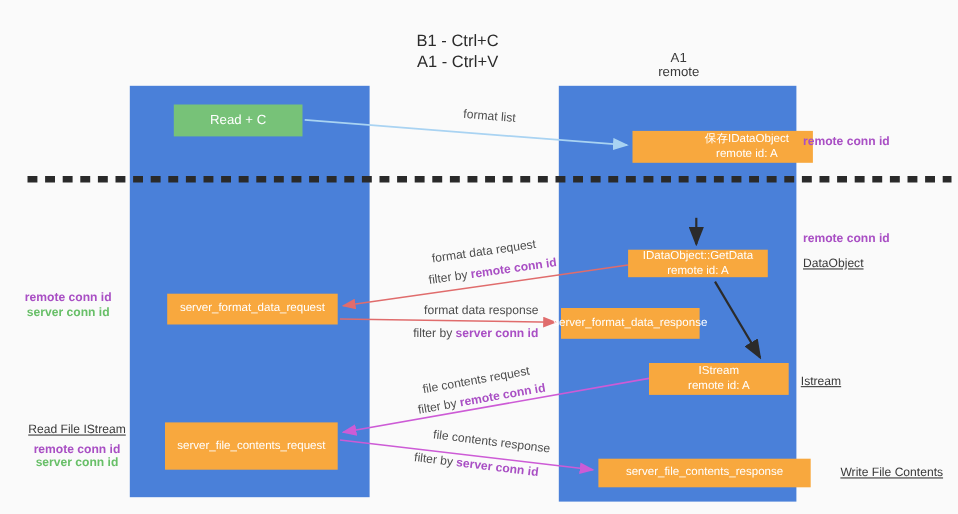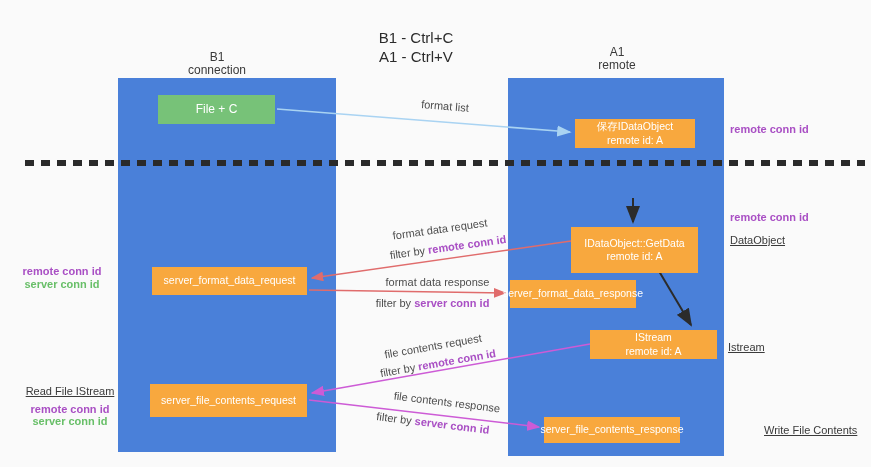--- a/index.html
+++ b/index.html
@@ -21,24 +21,20 @@
 </head>
 <body>
 
 <div id="canvas">
 
   <div class="title" style="left:316px;top:6px;width:200px;margin-top:22px;">
     <div>B1 - Ctrl+C</div>
     <div>A1 - Ctrl+V</div>
   </div>
 
-  <div class="hdr" style="left:157px;top:51px;width:120px;">
-    <div>B1</div>
-    <div>connection</div>
-  </div>
   <div class="hdr" style="left:557px;top:46px;width:120px;">
     <div>A1</div>
     <div>remote</div>
   </div>
 
   <div class="lane" style="left:118px;top:78px;width:218px;height:374px;"></div>
   <div class="lane" style="left:508px;top:78px;width:216px;height:378px;"></div>
 
   <svg width="871" height="467">
     <defs>
@@ -59,44 +55,44 @@
     <line x1="277" y1="109" x2="570" y2="132" stroke="#a9d3f2" stroke-width="1.6" marker-end="url(#m-blue)"></line>
     <line x1="633" y1="198" x2="633" y2="222" stroke="#2b2b2b" stroke-width="2" marker-end="url(#m-black)"></line>
     <line x1="650" y1="256" x2="691" y2="325" stroke="#2b2b2b" stroke-width="2" marker-end="url(#m-black)"></line>
     <line x1="571" y1="241" x2="312" y2="278" stroke="#e06c6c" stroke-width="1.4" marker-end="url(#m-red)"></line>
     <line x1="309" y1="290" x2="505" y2="293" stroke="#e06c6c" stroke-width="1.4" marker-end="url(#m-red)"></line>
     <line x1="590" y1="344" x2="312" y2="393" stroke="#cd5bd6" stroke-width="1.5" marker-end="url(#m-mag)"></line>
     <line x1="309" y1="400" x2="539" y2="427" stroke="#cd5bd6" stroke-width="1.5" marker-end="url(#m-mag)"></line>
   </svg>
 
   <div class="node green" style="left:158px;top:95px;width:117px;height:29px;">
-    <span>File + C</span>
+    <span>Read + C</span>
   </div>
-  <div class="node orange" style="left:575px;top:119px;width:120px;height:29px;">
+  <div class="node orange" style="left:575px;top:119px;width:120px;height:29px;padding-left:44px;">
     <span>保存IDataObject</span>
     <span>remote id: A</span>
   </div>
-  <div class="node orange" style="left:571px;top:227px;width:127px;height:46px;text-align:center;">
+  <div class="node orange" style="left:571px;top:227px;width:127px;height:25px;text-align:center;">
     <span>IDataObject::GetData</span>
     <span>remote id: A</span>
   </div>
   <div class="node orange" style="left:590px;top:330px;width:127px;height:29px;">
     <span>IStream</span>
     <span>remote id: A</span>
   </div>
   <div class="node orange" style="left:152px;top:267px;width:155px;height:28px;">
     <span>server_format_data_request</span>
   </div>
   <div class="node orange" style="left:510px;top:280px;width:126px;height:28px;">
     <span>server_format_data_response</span>
   </div>
-  <div class="node orange" style="left:150px;top:384px;width:157px;height:33px;">
+  <div class="node orange" style="left:150px;top:384px;width:157px;height:43px;">
     <span>server_file_contents_request</span>
   </div>
-  <div class="node orange" style="left:544px;top:417px;width:136px;height:26px;">
+  <div class="node orange" style="left:544px;top:417px;width:193px;height:26px;">
     <span>server_file_contents_response</span>
   </div>
 
   <div class="elabel" style="left:395px;top:100px;width:100px;transform:rotate(4.5deg);">
     <span>format list</span>
   </div>
 
   <div class="elabel" style="left:388px;top:223px;width:104px;transform:rotate(-8deg);">
     <span>format data request</span>
   </div>

